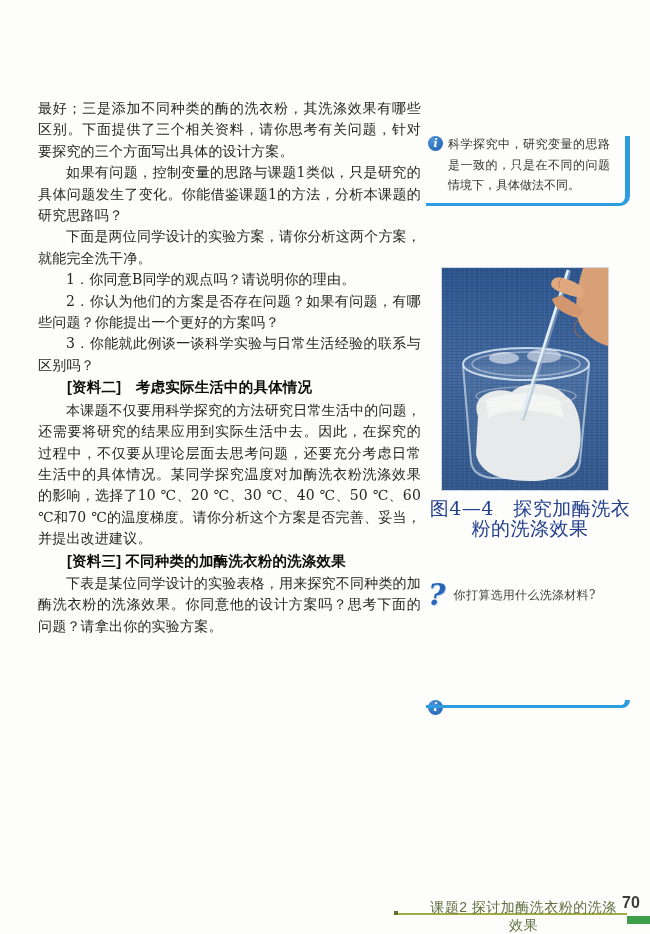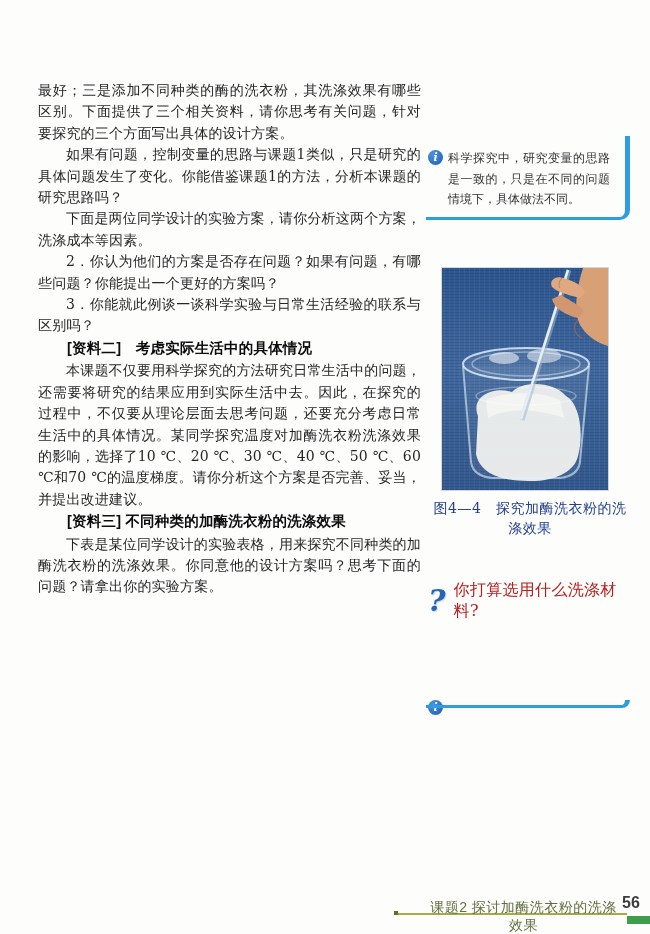--- a/index.html
+++ b/index.html
@@ -9,21 +9,21 @@
     font-family:"DejaVu Serif","Liberation Serif",serif;
     color:#262626;
   }
   
   .main-col{
     position:absolute;left:38px;top:80px;width:383px;
     font-size:14px;line-height:21.4px;text-align:justify;
     letter-spacing:.2px;
   }
   .main-col p{margin:0;text-indent:2em;}
-  .main-col p.no-indent{text-indent:0;}
+  .main-col p.no-indent{text-indent:0;margin-top:18px;}
   .res-heading{
     margin:1px 0;font-family:"Liberation Sans",sans-serif;
     font-weight:bold;font-size:14.5px;color:#0d0d0d;
     text-indent:2em;line-height:21.4px;
   }
   
   .sidebar{position:absolute;left:428px;top:130px;width:214px;height:780px;}
   .note{
     position:absolute;width:196px;
     font-size:12px;line-height:20.5px;color:#333;text-align:justify;
@@ -33,62 +33,63 @@
     border-right:5px solid #2e9de0;border-bottom:3px solid #2e9de0;
     border-bottom-right-radius:10px;pointer-events:none;
   }
   .note-inner{position:relative;padding-right:14px;}
   .info-icon{
     position:absolute;left:0;top:2px;width:15px;height:15px;border-radius:50%;
     background:radial-gradient(circle at 35% 30%,#4f93dd,#1a5cb0);
     color:#fff;font-family:"DejaVu Serif",serif;font-style:italic;font-weight:bold;
     font-size:11px;line-height:15px;text-align:center;
   }
-  .note-text{display:block;margin-left:20px;margin-top:14px;}
+  .note-text{display:block;margin-left:20px;}
   .note1{top:4px;}
   .note2{top:568px;}
   
   .figure{position:absolute;top:138px;left:0;width:214px;}
   .photo{
     position:relative;left:14px;width:166px;height:222px;
     box-shadow:0 0 0 1px rgba(120,140,170,.35);
   }
   .fig-caption{
     margin-top:8px;width:204px;text-align:center;
-    color:#24408e;font-size:14px;line-height:20px;letter-spacing:.5px;
+    color:#24408e;font-size:19px;line-height:20px;letter-spacing:.5px;
   }
   
   .question-row{position:absolute;top:450px;left:0;width:210px;display:flex;align-items:center;}
   .qmark{
     font-family:"DejaVu Serif",serif;font-style:italic;font-weight:bold;
     font-size:30px;color:#2566b8;line-height:30px;margin-right:8px;
     text-shadow:1px 1px 0 rgba(37,102,184,.25);
   }
-  .q-text{font-size:16px;color:#b91c1c;letter-spacing:.3px;}
+  .q-text{font-size:12px;color:#404040;letter-spacing:.3px;}
   
   .footer-line{position:absolute;left:398px;top:913px;width:229px;height:2px;background:#a3ad48;}
   .footer-dot{position:absolute;left:394px;top:911px;width:4px;height:4px;background:#5d7030;}
   .footer-text{
     position:absolute;left:430px;top:899px;width:187px;text-align:center;
     font-size:14px;color:#5f6f3f;letter-spacing:.5px;
     font-family:"Liberation Sans",sans-serif;
   }
   .footer-page{
     position:absolute;left:622px;top:894px;font-weight:bold;font-size:16px;color:#3c3c3c;
     font-family:"Liberation Sans",sans-serif;
   }
   .footer-block{position:absolute;left:627px;top:916px;width:23px;height:8px;background:#3f9e49;}
 </style>
 </head>
 <body>
 
 <div class="main-col">
   <p class="no-indent">最好；三是添加不同种类的酶的洗衣粉，其洗涤效果有哪些区别。下面提供了三个相关资料，请你思考有关问题，针对要探究的三个方面写出具体的设计方案。</p>
   <p>如果有问题，控制变量的思路与课题1类似，只是研究的具体问题发生了变化。你能借鉴课题1的方法，分析本课题的研究思路吗？</p>
-  <p>下面是两位同学设计的实验方案，请你分析这两个方案，洗涤成本等因素。</p>
+  <p>下面是两位同学设计的实验方案，请你分析这两个方案，就能完全洗干净。</p>
+  <p>1．你同意B同学的观点吗？请说明你的理由。</p>
   <p>2．你认为他们的方案是否存在问题？如果有问题，有哪些问题？你能提出一个更好的方案吗？</p>
   <p>3．你能就此例谈一谈科学实验与日常生活经验的联系与区别吗？</p>
   <div class="res-heading">[资料二]　考虑实际生活中的具体情况</div>
   <p>本课题不仅要用科学探究的方法研究日常生活中的问题，还需要将研究的结果应用到实际生活中去。因此，在探究的过程中，不仅要从理论层面去思考问题，还要充分考虑日常生活中的具体情况。某同学探究温度对加酶洗衣粉洗涤效果的影响，选择了10 ℃、20 ℃、30 ℃、40 ℃、50 ℃、60 ℃和70 ℃的温度梯度。请你分析这个方案是否完善、妥当，并提出改进建议。</p>
   <div class="res-heading">[资料三] 不同种类的加酶洗衣粉的洗涤效果</div>
   <p>下表是某位同学设计的实验表格，用来探究不同种类的加酶洗衣粉的洗涤效果。你同意他的设计方案吗？思考下面的问题？请拿出你的实验方案。</p>
 </div>
 
 <div class="sidebar">
 
@@ -154,14 +155,14 @@
       <span class="info-icon">i</span>
     </div>
     <span class="bracket"></span>
   </div>
 
 </div>
 
 <span class="footer-dot"></span>
 <span class="footer-line"></span>
 <div class="footer-text">课题2  探讨加酶洗衣粉的洗涤效果</div>
-<div class="footer-page">56</div>
+<div class="footer-page">70</div>
 <span class="footer-block"></span>
 
 </body></html>

